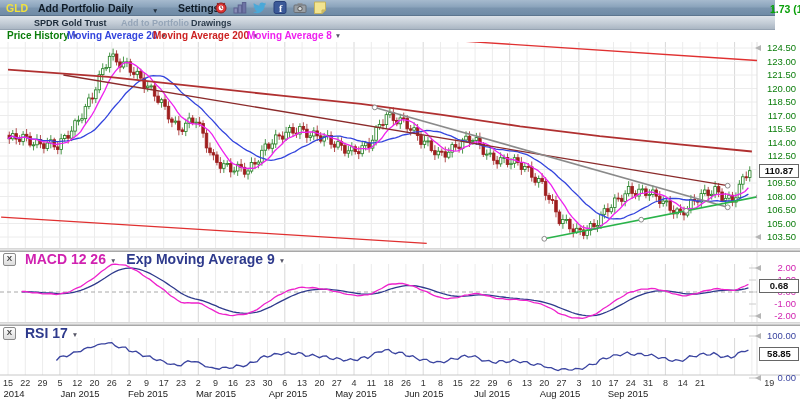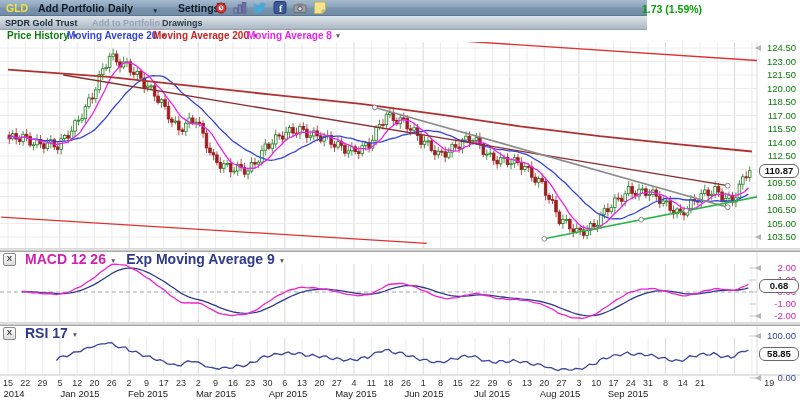--- a/index.html
+++ b/index.html
@@ -1,42 +1,42 @@
 <!DOCTYPE html>
 <html><head>
 <meta charset="utf-8">
 <style>
   html,body{margin:0;padding:0;}
   body{width:800px;height:401px;overflow:hidden;background:#fff;font-family:"Liberation Sans",sans-serif;}
   #app{position:relative;width:800px;height:401px;}
   #chart-svg{position:absolute;left:0;top:0;z-index:1;}
-  .row{position:absolute;left:0;width:647px;z-index:4;text-decoration:underline;}
+  .row{position:absolute;left:0;width:775px;z-index:4;text-decoration:underline;}
   #row1{top:0;height:16px;background:linear-gradient(180deg,#a6bace 0%,#8ba4bc 45%,#7a94ae 55%,#6f8ba6 100%);border-bottom:1px solid #5d768f;box-sizing:border-box;}
   #row1 span{position:absolute;top:1px;line-height:14px;font-size:10.5px;font-weight:700;color:#101c28;white-space:nowrap;}
   #sym{color:#f2e23c !important;}
   .dd-arrow{font-size:6.5px !important;color:#22303e !important;top:4px !important;}
   .tb-icon{position:absolute;top:1px;width:14px;height:13px;display:inline-block;}
   #chg{color:#0aa00a !important;}
   #chg-arrow{color:#12c412 !important;font-size:11px !important;}
   #row2{top:16px;height:14px;background:linear-gradient(180deg,#dde3e9 0%,#c3ccd6 55%,#aab6c3 100%);border-bottom:1px solid #96a3b2;box-sizing:border-box;}
-  #row2 span{position:absolute;top:1px;line-height:12px;font-size:9px;font-weight:700;white-space:nowrap;}
+  #row2 span{position:absolute;top:1px;line-height:12px;font-size:9px;font-weight:700;white-space:nowrap;margin-left:29px;}
   #sub-title{color:#1c2b3a;}
   #sub-portfolio{color:#95a5b8;text-align:right;}
   #sub-drawings{color:#2c3c4c;}
   #row3{top:30px;height:12px;background:#fff;}
   #row3 .ind{position:absolute;top:0;line-height:12px;font-size:10px;font-weight:700;white-space:nowrap;}
   #row3 .ind .dd2{font-size:6.5px;color:#556;font-weight:400;vertical-align:1px;margin-left:3px;}
   .c0{color:#0b7d0b;} .c1{color:#3344dd;} .c2{color:#cc2222;} .c3{color:#ee22ee;}
   .panel-header{position:absolute;z-index:4;height:12px;white-space:nowrap;}
   .panel-header .xbtn{display:inline-block;width:11px;height:11px;line-height:10px;text-align:center;font-size:8px;font-weight:700;color:#444;border:1px solid #8a8a8a;border-radius:2px;background:linear-gradient(180deg,#fdfdfd,#dcdcdc);vertical-align:top;margin-right:9px;}
   .panel-header .plabel{font-size:14px;font-weight:700;vertical-align:top;line-height:12px;}
   .magenta{color:#d022b0;} .navy{color:#2e3a8c;}
   .panel-header .dd2{font-size:6.5px;color:#556;vertical-align:4px;margin:0 10px 0 4px;}
   .splitter{position:absolute;left:0;width:800px;height:4px;background:linear-gradient(180deg,#f2f2f2,#bfbfbf);border-top:1px solid #d8d8d8;border-bottom:1px solid #a8a8a8;box-sizing:border-box;z-index:4;}
-  .value-box{position:absolute;left:759px;width:38px;height:12px;background:#fff;border:1px solid #666;border-radius:6px;font-size:9.5px;font-weight:700;color:#111;text-align:center;line-height:12px;z-index:5;}
+  .value-box{position:absolute;left:759px;width:38px;height:12px;background:#fff;border:1px solid #666;border-radius:0;font-size:9.5px;font-weight:700;color:#111;text-align:center;line-height:12px;z-index:5;}
   #date-box{position:absolute;left:727px;top:380px;width:48px;height:12px;background:#fff;border:1px solid #888;border-radius:2px;font-size:8.5px;color:#222;text-align:center;line-height:12px;z-index:5;margin-top:24px;}
 </style>
 </head>
 <body>
 
 <div id="app">
   <svg id="chart-svg" width="800" height="401">
       <defs>
         <clipPath id="mclip">
           <rect x="0" y="42" width="757" height="206"></rect>

